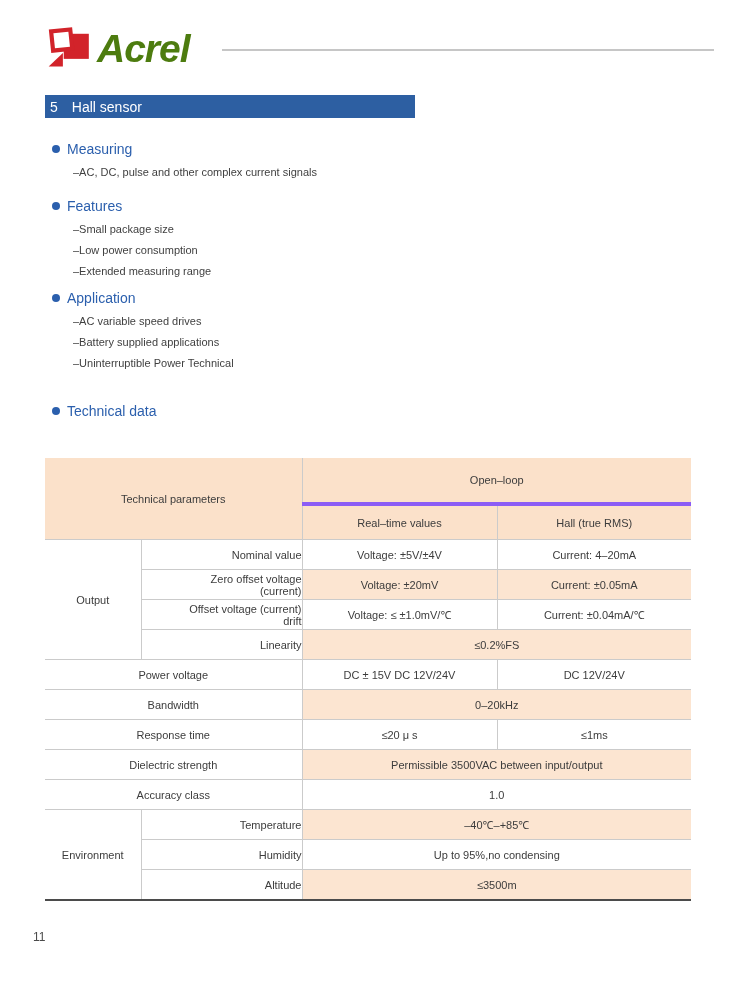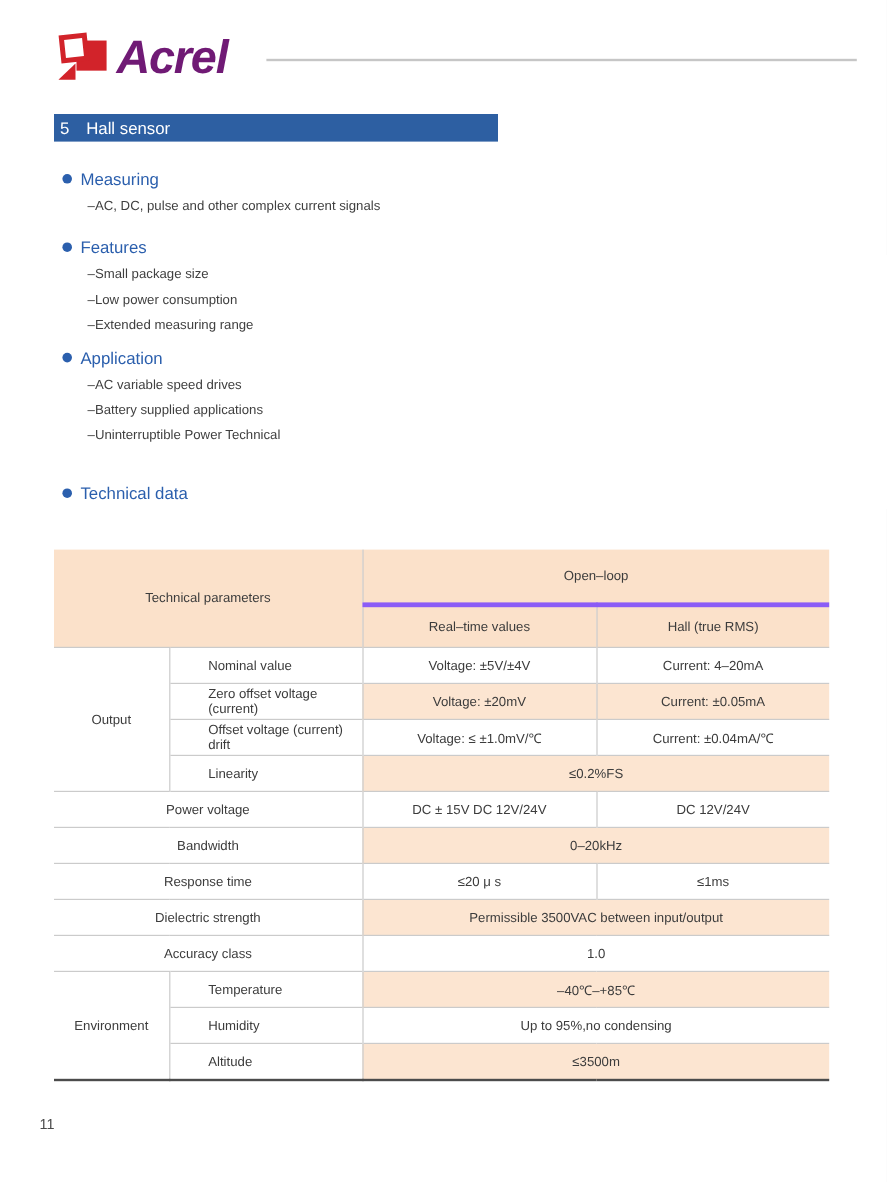--- a/index.html
+++ b/index.html
@@ -6,21 +6,21 @@
   body { background:#e9e9e9; font-family:"Liberation Sans", sans-serif; }
   .page {
     position:relative; width:739px; height:985px; background:#ffffff;
     margin:0 auto; overflow:hidden; color:#3c3c3c;
   }
 
   
   .logo-block { position:absolute; left:47px; top:26px; display:flex; align-items:center; }
   .logo-icon { width:46px; height:44px; display:block; }
   .logo-text {
-    font-size:39px; font-weight:bold; font-style:italic; color:#701a75;
+    font-size:39px; font-weight:bold; font-style:italic; color:#4d7c0f;
     letter-spacing:-1px; margin-left:4px; line-height:1;
   }
   .header-rule { position:absolute; left:222px; top:49px; width:492px; height:2px; background:#c6c6c6; }
 
   
   .banner {
     position:absolute; left:45px; top:95px; width:370px; height:23px;
     background:#2d5fa2; color:#ffffff; display:flex; align-items:center;
     font-size:14px;
   }
@@ -47,21 +47,21 @@
     border-bottom:2px solid #4b4b4b;
   }
   .tech-table td { text-align:center; vertical-align:middle; padding:0; }
   .tech-table tr.hr1 td { height:44px; }
   .tech-table tr.hr2 td { height:33px; }
   .tech-table tr.body td { height:29px; border-top:1px solid #cbcbcb; }
   td.hdr { background:#fbe1ca; }
   td.bl  { border-left:1px solid #cbcbcb; }
   td.bb  { border-bottom:4px solid #8b5cf6; }
   td.stripe { background:#fce5d1; }
-  td.param { text-align:left; padding-left:32px; }
+  td.param { text-align:right; padding-left:32px; }
 
   
   .page-number { position:absolute; left:33px; top:930px; font-size:12px; color:#4a4a4a; }
 </style>
 </head>
 <body>
 
 <div class="page">
 
   <div class="logo-block">

